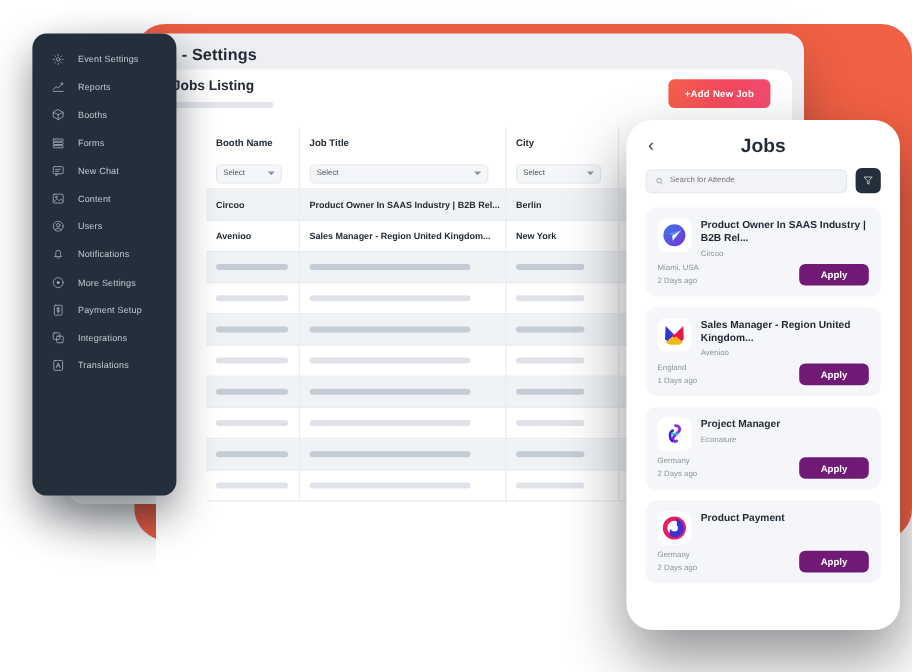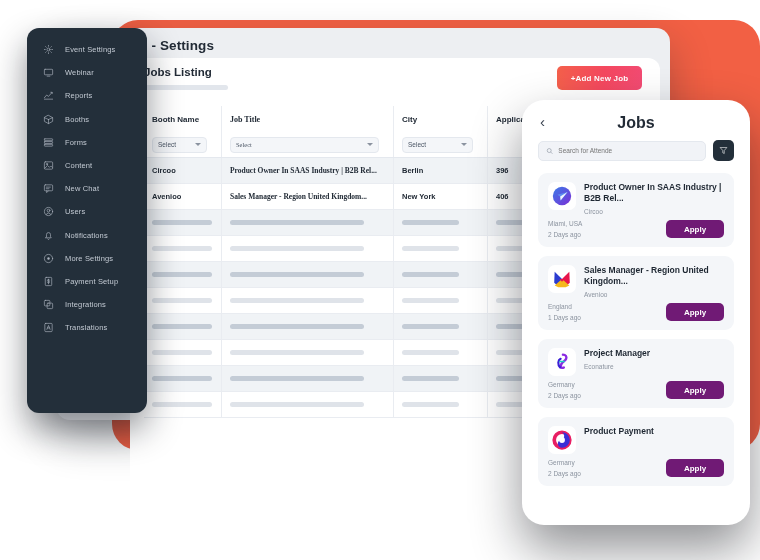--- a/index.html
+++ b/index.html
@@ -23,31 +23,31 @@
   .panel-title{ position:absolute; left:14px; top:8px; font-size:11.5px; font-weight:700; color:#222b36; }
   .panel-subbar{ position:absolute; left:14px; top:27px; width:84px; height:5px;
     background:#E2E6EC; border-radius:3px; }
   .add-btn{ position:absolute; right:18px; top:8px; width:85px; height:24px;
     background:linear-gradient(95deg,#F4604B 0%,#F4485F 55%,#F24B73 100%);
     border-radius:5px; border:none; color:#fff; font-size:8px; font-weight:700;
     font-family:"Liberation Sans", sans-serif; cursor:pointer; letter-spacing:.2px; }
 
   
   .table{ position:absolute; left:14px; top:48px; width:502px; }
-  .trow{ display:flex; height:24px; align-items:center; border-bottom:1px solid #E9ECF1; }
+  .trow{ display:flex; height:24px; align-items:center; border-bottom:1px solid #E9ECF1;margin-left:28px; }
   .trow.head{ height:26px; border-bottom:none; }
   .trow.filt{ height:26px; border-bottom:1px solid #E4E8EE; }
   .trow.data{ height:26px; }
   .trow.skel{ height:26px; }
   .trow.alt{ background:#F0F3F6; }
   .cell{ padding:0 8px; font-size:8px; color:#222b36; border-right:1px solid #E9ECF1;
     height:100%; display:flex; align-items:center; overflow:hidden; white-space:nowrap; }
   .cell:last-child{ border-right:none; }
   .c1{ width:78px; flex:0 0 78px; }
-  .c2{ width:172px; flex:0 0 172px;font-family:Liberation Serif, serif; }
+  .c2{ width:172px; flex:0 0 172px; }
   .c3{ width:94px; flex:0 0 94px; }
   .c4{ width:158px; flex:0 0 158px; }
   .cell.hd{ font-weight:700; font-size:8px; }
   .cell.dt{ font-weight:700; font-size:7.5px; }
   .sel{ width:calc(100% - 6px); height:16px; background:#F4F6F9; border:1px solid #E4E8EE;
     border-radius:4px; display:flex; align-items:center; justify-content:space-between;
     padding:0 5px; font-size:6.5px; color:#4a5564; cursor:pointer; }
   .chev{ width:0;height:0;border-left:3px solid transparent;border-right:3px solid transparent;
     border-top:3.5px solid #8b93a0; }
   .bar{ height:5px; border-radius:3px; background:#DFE3E9; }
@@ -280,29 +280,20 @@
           <svg viewBox="0 0 24 24" stroke-linecap="round" stroke-linejoin="round">
             <circle cx="12" cy="12" r="3.2"></circle>
             <path d="M12 3v2M12 19v2M3 12h2M19 12h2M5.6 5.6l1.5 1.5M16.9 16.9l1.5 1.5M18.4 5.6l-1.5 1.5M7.1 16.9l-1.5 1.5"></path>
           </svg>
         </span>
         <span class="lb">Event Settings</span>
       </div>
       <div class="nav">
         <span class="ic">
           <svg viewBox="0 0 24 24" stroke-linecap="round" stroke-linejoin="round">
-            <rect x="3" y="5" width="18" height="12" rx="1.5"></rect>
-            <line x1="9" y1="20" x2="15" y2="20"></line>
-          </svg>
-        </span>
-        <span class="lb">Webinar</span>
-      </div>
-      <div class="nav">
-        <span class="ic">
-          <svg viewBox="0 0 24 24" stroke-linecap="round" stroke-linejoin="round">
             <polyline points="3,17 8,11 12,14 20,5"></polyline>
             <polyline points="17,5 20,5 20,8"></polyline>
             <line x1="3" y1="20" x2="21" y2="20"></line>
           </svg>
         </span>
         <span class="lb">Reports</span>
       </div>
       <div class="nav">
         <span class="ic">
           <svg viewBox="0 0 24 24" stroke-linecap="round" stroke-linejoin="round">
@@ -320,37 +311,37 @@
             <rect x="3" y="4" width="18" height="4" rx="1"></rect>
             <rect x="3" y="10" width="18" height="4" rx="1"></rect>
             <rect x="3" y="16" width="18" height="4" rx="1"></rect>
           </svg>
         </span>
         <span class="lb">Forms</span>
       </div>
       <div class="nav">
         <span class="ic">
           <svg viewBox="0 0 24 24" stroke-linecap="round" stroke-linejoin="round">
-            <rect x="3" y="4" width="18" height="16" rx="2"></rect>
-            <circle cx="8.5" cy="9" r="1.5"></circle>
-            <polyline points="4,18 10,12 14,16 17,13 20,16"></polyline>
-          </svg>
-        </span>
-        <span class="lb">Content</span>
-      </div>
-      <div class="nav">
-        <span class="ic">
-          <svg viewBox="0 0 24 24" stroke-linecap="round" stroke-linejoin="round">
             <rect x="3" y="4" width="18" height="13" rx="2"></rect>
             <polyline points="8,17 8,21 12,17"></polyline>
             <line x1="7" y1="9" x2="16" y2="9"></line>
             <line x1="7" y1="12.5" x2="13" y2="12.5"></line>
           </svg>
         </span>
         <span class="lb">New Chat</span>
+      </div>
+      <div class="nav">
+        <span class="ic">
+          <svg viewBox="0 0 24 24" stroke-linecap="round" stroke-linejoin="round">
+            <rect x="3" y="4" width="18" height="16" rx="2"></rect>
+            <circle cx="8.5" cy="9" r="1.5"></circle>
+            <polyline points="4,18 10,12 14,16 17,13 20,16"></polyline>
+          </svg>
+        </span>
+        <span class="lb">Content</span>
       </div>
       <div class="nav">
         <span class="ic">
           <svg viewBox="0 0 24 24" stroke-linecap="round" stroke-linejoin="round">
             <circle cx="12" cy="12" r="9"></circle>
             <circle cx="12" cy="10" r="3"></circle>
             <path d="M6.5 19a6 6 0 0 1 11 0"></path>
           </svg>
         </span>
         <span class="lb">Users</span>

